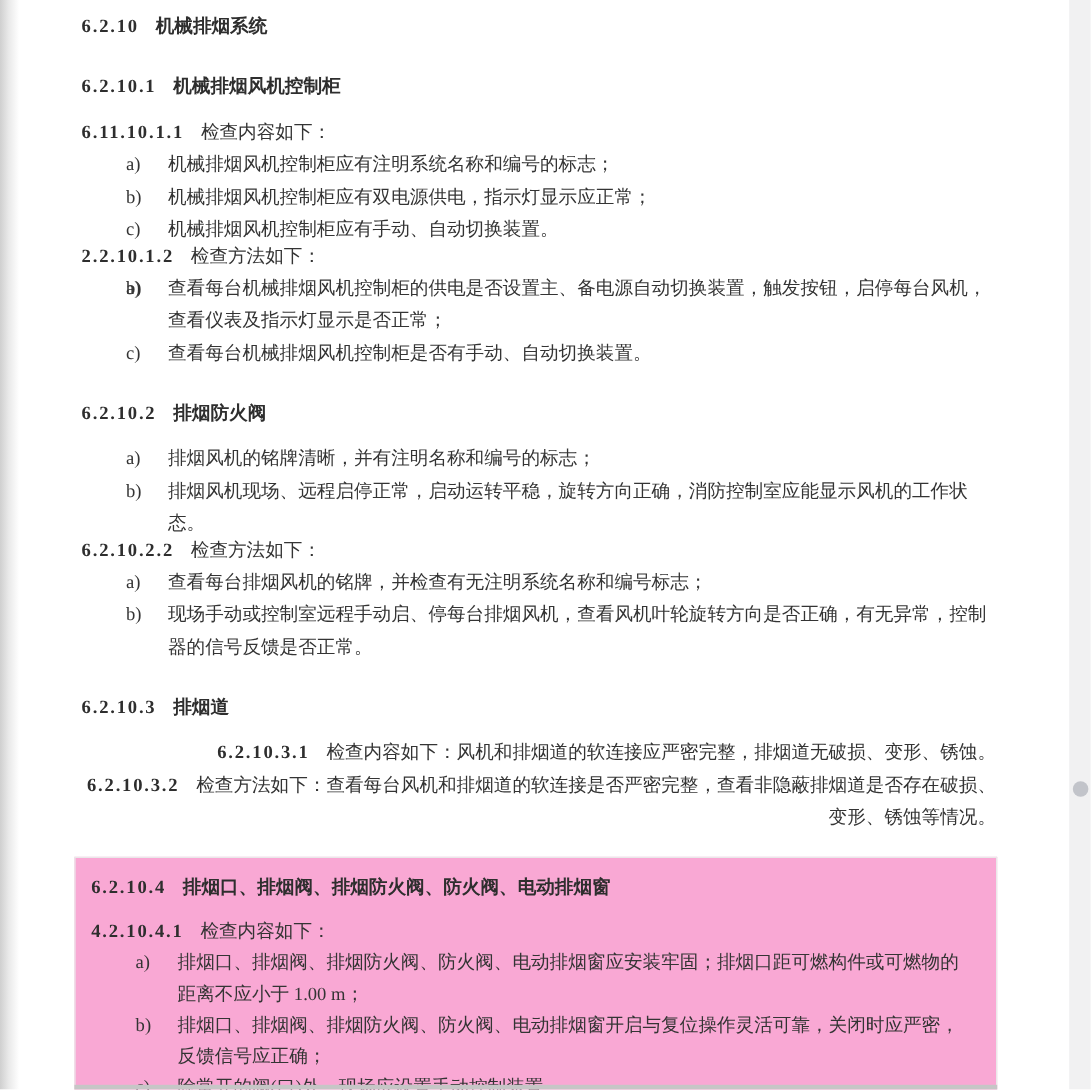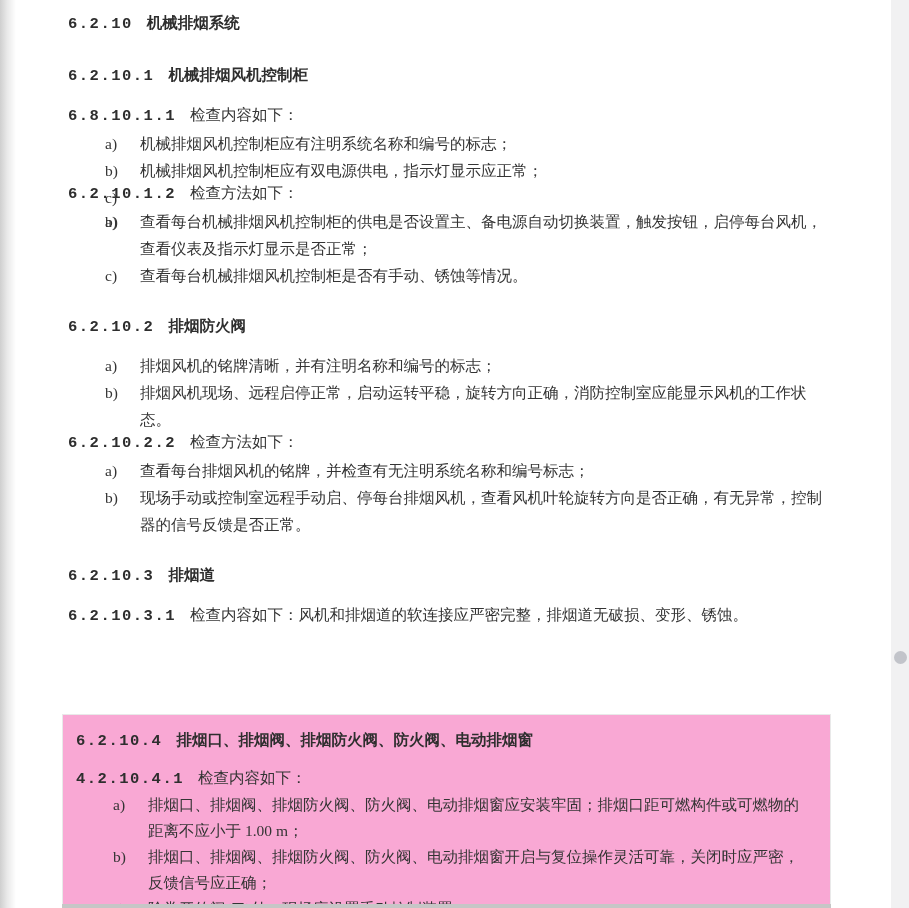--- a/index.html
+++ b/index.html
@@ -20,36 +20,36 @@
   }
   .scroll-thumb{
     position:absolute;right:2px;top:651px;width:13px;height:13px;
     border-radius:50%;background:#c2c4ca;
   }
   .content{
     position:absolute;left:68px;top:9px;width:762px;
     font-size:15.5px;line-height:27px;
   }
   .num{
-    font-family:Liberation Mono, monospace;
+    font-family:Liberation Serif, serif;
     font-weight:bold;letter-spacing:1.5px;margin-right:14px;color:#2e2e2e;
     white-space:nowrap;
   }
   .h2,.h3{
     font-family:"Liberation Sans","DejaVu Sans",sans-serif;
     font-weight:bold;font-size:15.5px;color:#2e2e2e;
     margin:0 0 11px 0;
   }
   .h3{margin-top:23px;}
   .h2 .num,.h3 .num{letter-spacing:1.5px;}
   .clause{margin:0;}
   .clause.tight{margin-top:-5px;}
   .item{position:relative;padding-left:72px;margin:0;}
   .item .marker{position:absolute;left:37px;top:0;}
-  .para{margin:0;}
+  .para{margin:0;text-align:right;}
   .card{
     position:absolute;left:62px;top:714px;width:769px;height:219px;
     box-sizing:border-box;background:#f9a8d4;
     border:1px solid #e9e9e9;border-bottom:none;
     padding:12px 16px 0 13px;
     font-size:15.5px;line-height:26px;z-index:2;
   }
   .card .h3{margin-top:0;margin-bottom:11px;}
   .bottom-divider{
     position:absolute;left:62px;bottom:0;width:769px;height:4px;
@@ -65,43 +65,43 @@
 
   <div class="h2">
     <span class="num">6.2.10</span><span>机械排烟系统</span>
   </div>
 
   <div class="h3">
     <span class="num">6.2.10.1</span><span>机械排烟风机控制柜</span>
   </div>
 
   <div class="clause">
-    <span class="num">6.8.10.1.1</span><span>检查内容如下：</span>
+    <span class="num">6.11.10.1.1</span><span>检查内容如下：</span>
   </div>
   <div class="item">
     <span class="marker">a)</span><span>机械排烟风机控制柜应有注明系统名称和编号的标志；</span>
   </div>
   <div class="item">
     <span class="marker">b)</span><span>机械排烟风机控制柜应有双电源供电，指示灯显示应正常；</span>
   </div>
   <div class="item">
-    <span class="marker">c)</span>
+    <span class="marker">c)</span><span>机械排烟风机控制柜应有手动、自动切换装置。</span>
   </div>
 
   <div class="clause tight">
-    <span class="num">6.2.10.1.2</span><span>检查方法如下：</span>
+    <span class="num">2.2.10.1.2</span><span>检查方法如下：</span>
   </div>
   <div class="item">
     <span class="marker">a)</span>
   </div>
   <div class="item">
     <span class="marker">b)</span><span>查看每台机械排烟风机控制柜的供电是否设置主、备电源自动切换装置，触发按钮，启停每台风机，查看仪表及指示灯显示是否正常；</span>
   </div>
   <div class="item">
-    <span class="marker">c)</span><span>查看每台机械排烟风机控制柜是否有手动、锈蚀等情况。</span>
+    <span class="marker">c)</span><span>查看每台机械排烟风机控制柜是否有手动、自动切换装置。</span>
   </div>
 
   <div class="h3">
     <span class="num">6.2.10.2</span><span>排烟防火阀</span>
   </div>
 
   <div class="item">
     <span class="marker">a)</span><span>排烟风机的铭牌清晰，并有注明名称和编号的标志；</span>
   </div>
   <div class="item">
@@ -117,20 +117,23 @@
   <div class="item">
     <span class="marker">b)</span><span>现场手动或控制室远程手动启、停每台排烟风机，查看风机叶轮旋转方向是否正确，有无异常，控制器的信号反馈是否正常。</span>
   </div>
 
   <div class="h3">
     <span class="num">6.2.10.3</span><span>排烟道</span>
   </div>
 
   <div class="para">
     <span class="num">6.2.10.3.1</span><span>检查内容如下：风机和排烟道的软连接应严密完整，排烟道无破损、变形、锈蚀。</span>
+  </div>
+  <div class="para">
+    <span class="num">6.2.10.3.2</span><span>检查方法如下：查看每台风机和排烟道的软连接是否严密完整，查看非隐蔽排烟道是否存在破损、变形、锈蚀等情况。</span>
   </div>
 
 </div>
 
 <div class="card">
 
   <div class="h3">
     <span class="num">6.2.10.4</span><span>排烟口、排烟阀、排烟防火阀、防火阀、电动排烟窗</span>
   </div>
 

